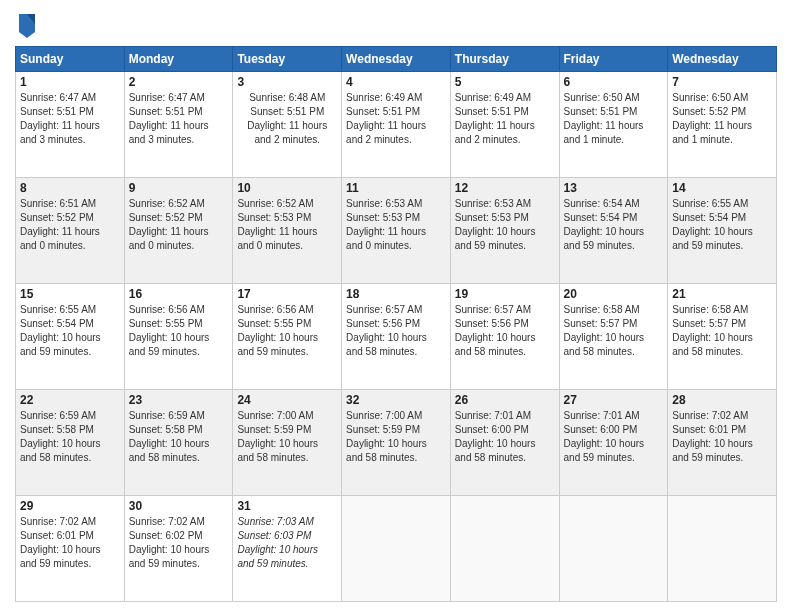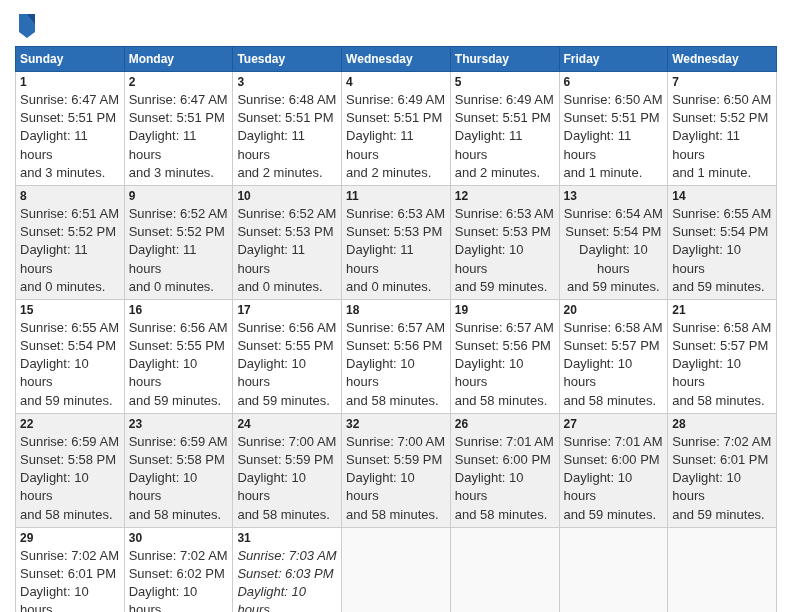--- a/index.html
+++ b/index.html
@@ -88,21 +88,21 @@
       background: #f9f9f9;
     }
     .day-num {
       font-size: 12px;
       font-weight: bold;
       display: block;
       margin-bottom: 2px;
       color: #222;
     }
     .day-info {
-      font-size: 13px;
+      font-size: 10px;
       line-height: 1.4;
       color: #333;
     }
     .row-shaded td {
       background: #f0f0f0;
     }
   </style>
 </head>
 <body>
 
@@ -147,21 +147,21 @@
           </td>
           <td>
             <span class="day-num">2</span>
             <div class="day-info" style="white-space: pre-line;">Sunrise: 6:47 AM
 Sunset: 5:51 PM
 Daylight: 11 hours
 and 3 minutes.</div>
           </td>
           <td>
             <span class="day-num">3</span>
-            <div class="day-info" style="white-space: pre-line;">Sunrise: 6:48 AM
+            <div class="day-info" style="white-space: pre-line; text-align: center;">Sunrise: 6:48 AM
 Sunset: 5:51 PM
 Daylight: 11 hours
 and 2 minutes.</div>
           </td>
           <td>
             <span class="day-num">4</span>
             <div class="day-info" style="white-space: pre-line;">Sunrise: 6:49 AM
 Sunset: 5:51 PM
 Daylight: 11 hours
 and 2 minutes.</div>
@@ -219,21 +219,21 @@
           </td>
           <td>
             <span class="day-num">12</span>
             <div class="day-info" style="white-space: pre-line;">Sunrise: 6:53 AM
 Sunset: 5:53 PM
 Daylight: 10 hours
 and 59 minutes.</div>
           </td>
           <td>
             <span class="day-num">13</span>
-            <div class="day-info" style="white-space: pre-line; text-align: center;">Sunrise: 6:54 AM
+            <div class="day-info" style="white-space: pre-line;">Sunrise: 6:54 AM
 Sunset: 5:54 PM
 Daylight: 10 hours
 and 59 minutes.</div>
           </td>
           <td>
             <span class="day-num">14</span>
             <div class="day-info" style="white-space: pre-line;">Sunrise: 6:55 AM
 Sunset: 5:54 PM
 Daylight: 10 hours
 and 59 minutes.</div>

